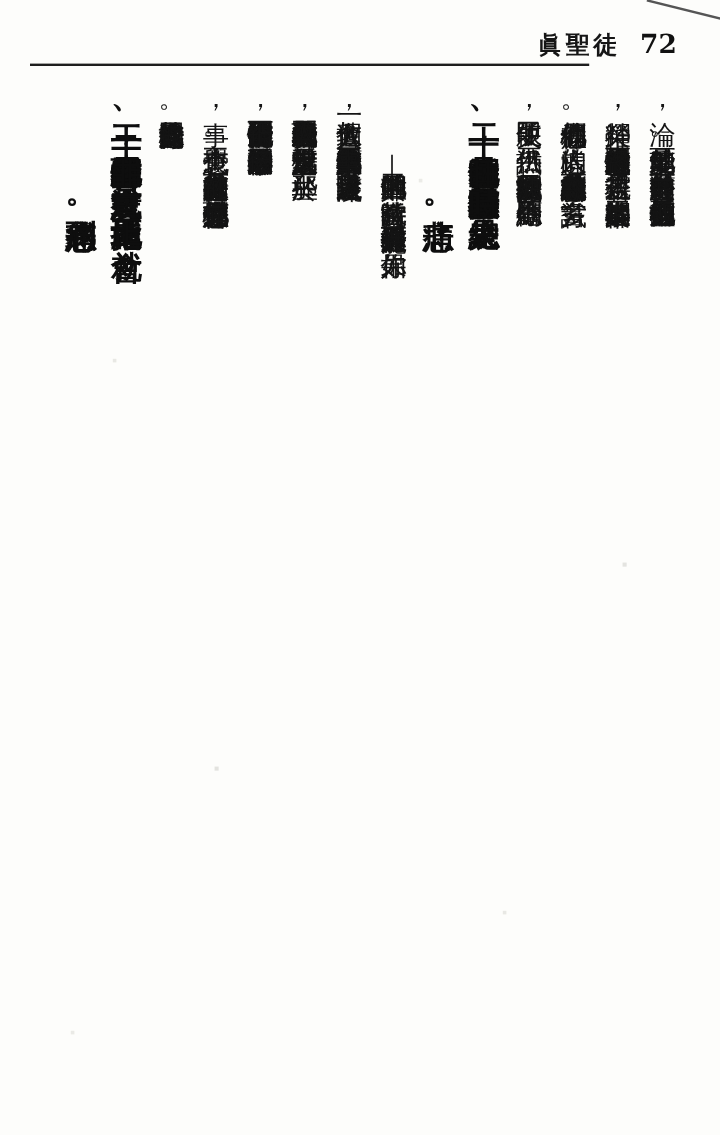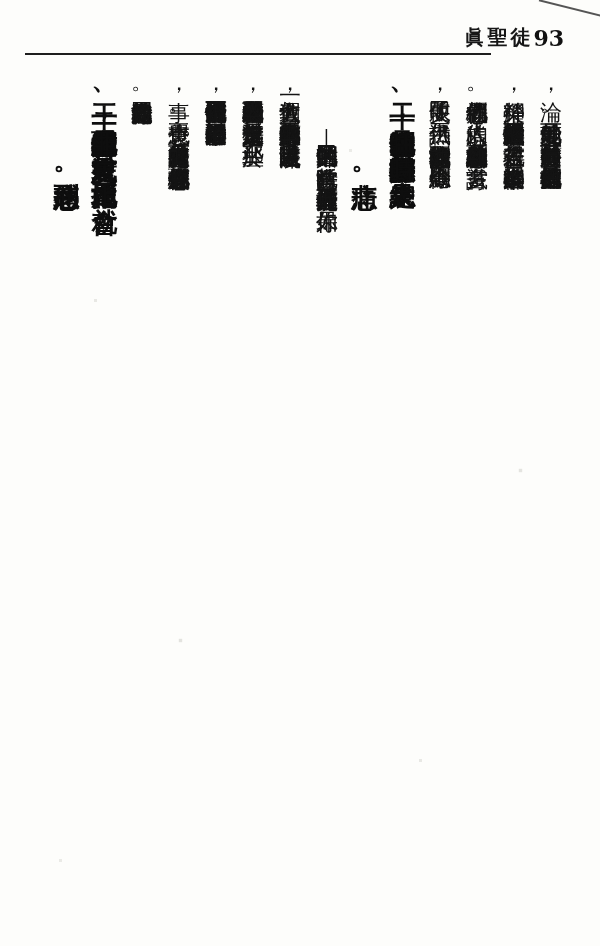--- a/index.html
+++ b/index.html
@@ -13,22 +13,22 @@
     position: relative;
     width: 600px; height: 946px;
     background: #fdfdfb;
     color: #131313;
   }
   
   .running-head {
     position: absolute;
     top: 24px; right: 36px;
     display: flex;
-    align-items: center;
-    gap: 0;
+    align-items: flex-start;
+    gap: 16px;
     margin-left: 47px;
   }
   .book-title {
     font-size: 20px;
     font-weight: 700;
     letter-spacing: 3px;
     color: #161616;
   }
   .page-number {
     font-size: 22px;
@@ -90,21 +90,21 @@
 </head>
 <body>
 
 <div class="page">
 
   <div class="speckles"></div>
   <div class="corner-artifact"></div>
 
   <div class="running-head">
     <span class="book-title">眞聖徒</span>
-    <span class="page-number">93</span>
+    <span class="page-number">72</span>
   </div>
   <div class="header-rule"></div>
 
   <div class="text-block">
     <div class="tcol body-col">淪，他可是愛莫能助。可是對另外一類的基督徒而言，他們的首要目標卻是拯救靈魂、</div>
     <div class="tcol body-col">榮耀神，而不是得著天堂樂園或躲避神的憤怒。若是靈魂得救、榮耀神的事工沒進展，</div>
     <div class="tcol body-col">他們就心裡傷痛。這樣的人，心裡總是在計劃各式各樣的東西並勇於創新、多方嘗試，</div>
     <div class="tcol body-col">即使失敗了，仍然再試，除非找到能成功拯救靈魂的方法，否則總不願停歇。</div>
     <div class="tcol head-col">十二、當他們看見教會沈睡，在拯救罪人的事上沒有任何行動時，總是大表</div>
     <div class="tcol head-col ind-3">悲痛。</div>

